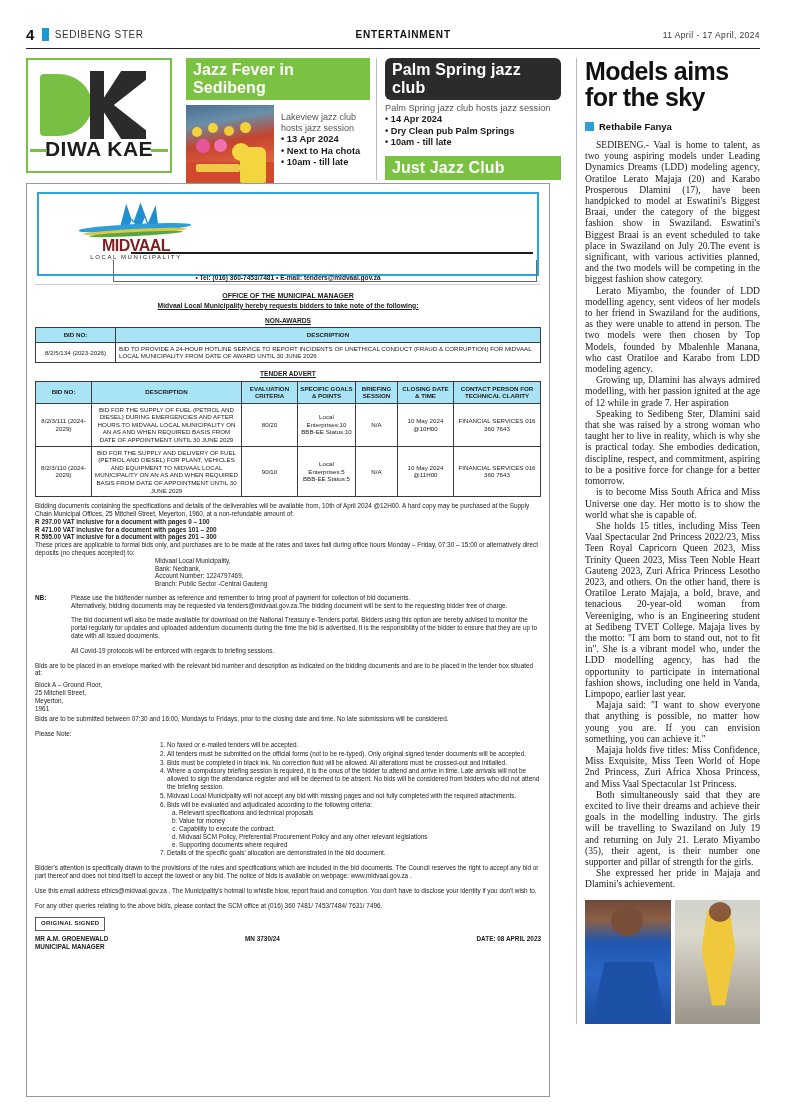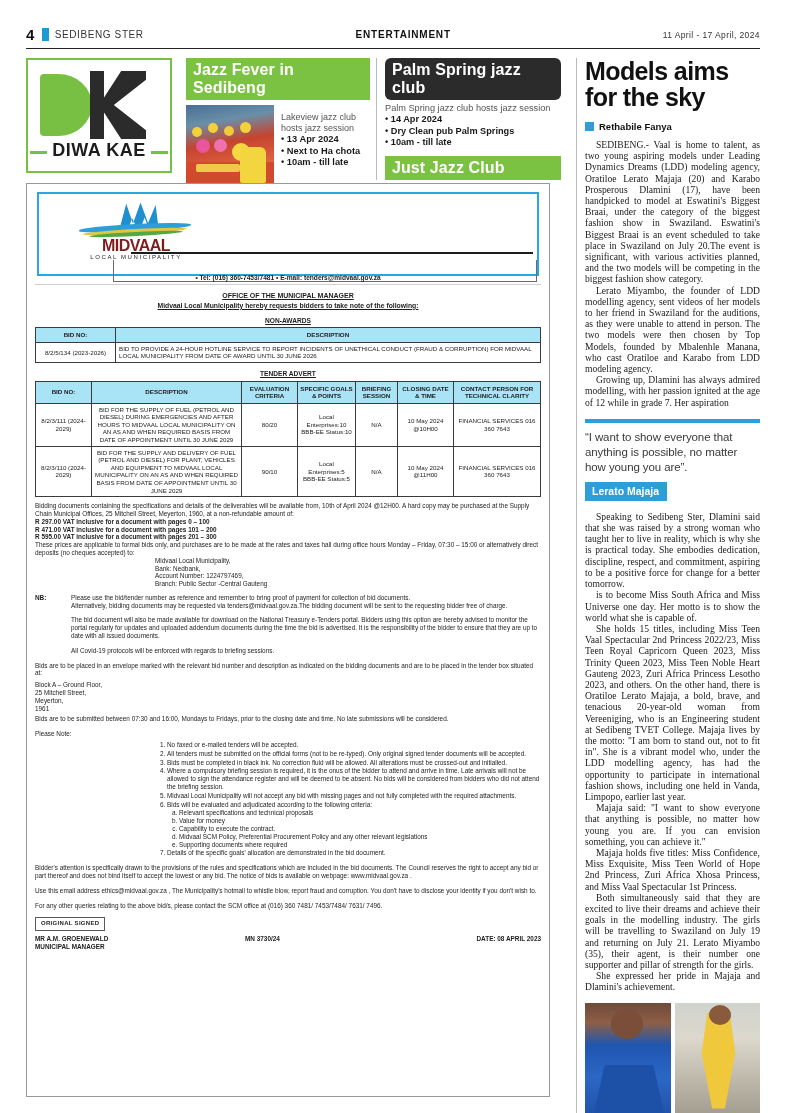--- a/index.html
+++ b/index.html
@@ -42,21 +42,21 @@
   .logo-k { position: absolute; left: 62px; top: 11px; width: 58px; height: 68px; }
   .logo-k:before {
     content: ""; position: absolute; left: 0; top: 0; width: 14px; height: 68px; background: #2b2b2b;
   }
   .logo-k:after {
     content: ""; position: absolute; left: 10px; top: 0; width: 46px; height: 68px; background: #2b2b2b;
     clip-path: polygon(100% 0, 100% 13%, 30% 50%, 100% 87%, 100% 100%, 46% 100%, 0 52%, 0 48%, 46% 0);
   }
   .logo-text {
     position: absolute; bottom: 10px; left: 0; right: 0; text-align: center;
-    font-size: 18px; font-weight: bold; letter-spacing: .5px; color: #1d1d1d;
+    font-size: 21px; font-weight: bold; letter-spacing: .5px; color: #1d1d1d;
   }
   .logo-text:before, .logo-text:after {
     content: ""; position: absolute; top: 52%; width: 17px; height: 3px; background: #78c043;
   }
   .logo-text:before { left: 2px; }
   .logo-text:after { right: 2px; }
 
   .col-jazz1 { width: 192px; padding-left: 8px; }
   .col-jazz2 { width: 185px; padding-left: 8px; border-left: 1px solid #bbb; margin-left: 6px; }
   .jazz-hd {
@@ -295,25 +295,20 @@
   <div class="rightcol">
     <div class="headline">Models aims for the sky</div>
     <div class="byline">
       <span class="sq"></span>
       <span class="nm">Rethabile Fanya</span>
     </div>
     <div class="art">
       <p class="ind">SEDIBENG.- Vaal is home to talent, as two young aspiring models under Leading Dynamics Dreams (LDD) modeling agency, Oratiloe Lerato Majaja (20) and Karabo Prosperous Dlamini (17), have been handpicked to model at Eswatini's Biggest Braai, under the category of the biggest fashion show in Swaziland. Eswatini's Biggest Braai is an event scheduled to take place in Swaziland on July 20.The event is significant, with various activities planned, and the two models will be competing in the biggest fashion show category.</p>
       <p class="ind">Lerato Miyambo, the founder of LDD modelling agency, sent videos of her models to her friend in Swaziland for the auditions, as they were unable to attend in person. The two models were then chosen by Top Models, founded by Mbalenhle Manana, who cast Oratiloe and Karabo from LDD modeling agency.</p>
       <p class="ind">Growing up, Dlamini has always admired modelling, with her passion ignited at the age of 12 while in grade 7. Her aspiration</p>
-    </div>
-    <div class="pullquote">
-      <div class="bar"></div>
-      <div class="q">“I want to show everyone that anything is possible, no matter how young you are”.</div>
-      <div class="who">Lerato Majaja</div>
     </div>
     <div class="art">
       <p class="ind">Speaking to Sedibeng Ster, Dlamini said that she was raised by a strong woman who taught her to live in reality, which is why she is practical today. She embodies dedication, discipline, respect, and commitment, aspiring to be a positive force for change for a better tomorrow.</p>
       <p class="ind">is to become Miss South Africa and Miss Universe one day. Her motto is to show the world what she is capable of.</p>
       <p class="ind">She holds 15 titles, including Miss Teen Vaal Spectacular 2nd Princess 2022/23, Miss Teen Royal Capricorn Queen 2023, Miss Trinity Queen 2023, Miss Teen Noble Heart Gauteng 2023, Zuri Africa Princess Lesotho 2023, and others. On the other hand, there is Oratiloe Lerato Majaja, a bold, brave, and tenacious 20-year-old woman from Vereeniging, who is an Engineering student at Sedibeng TVET College. Majaja lives by the motto: "I am born to stand out, not to fit in".  She is a vibrant model who, under the LDD modelling agency, has had the opportunity to participate in international fashion shows, including one held in Vanda, Limpopo, earlier last year.</p>
       <p class="ind">Majaja said: "I want to show everyone that anything is possible, no matter how young you are. If you can envision something, you can achieve it."</p>
       <p class="ind">Majaja holds five titles: Miss Confidence, Miss Exquisite, Miss Teen World of Hope 2nd Princess, Zuri Africa Xhosa Princess, and Miss Vaal Spectacular 1st Princess.</p>
       <p class="ind">Both simultaneously said that they are excited to live their dreams and achieve their goals in the modelling industry. The girls will be travelling to Swaziland on July 19 and returning on July 21. Lerato Miyambo (35), their agent, is their number one supporter and pillar of strength for the girls.</p>
       <p class="ind">She expressed her pride in Majaja and Dlamini's achievement.</p>
     </div>

